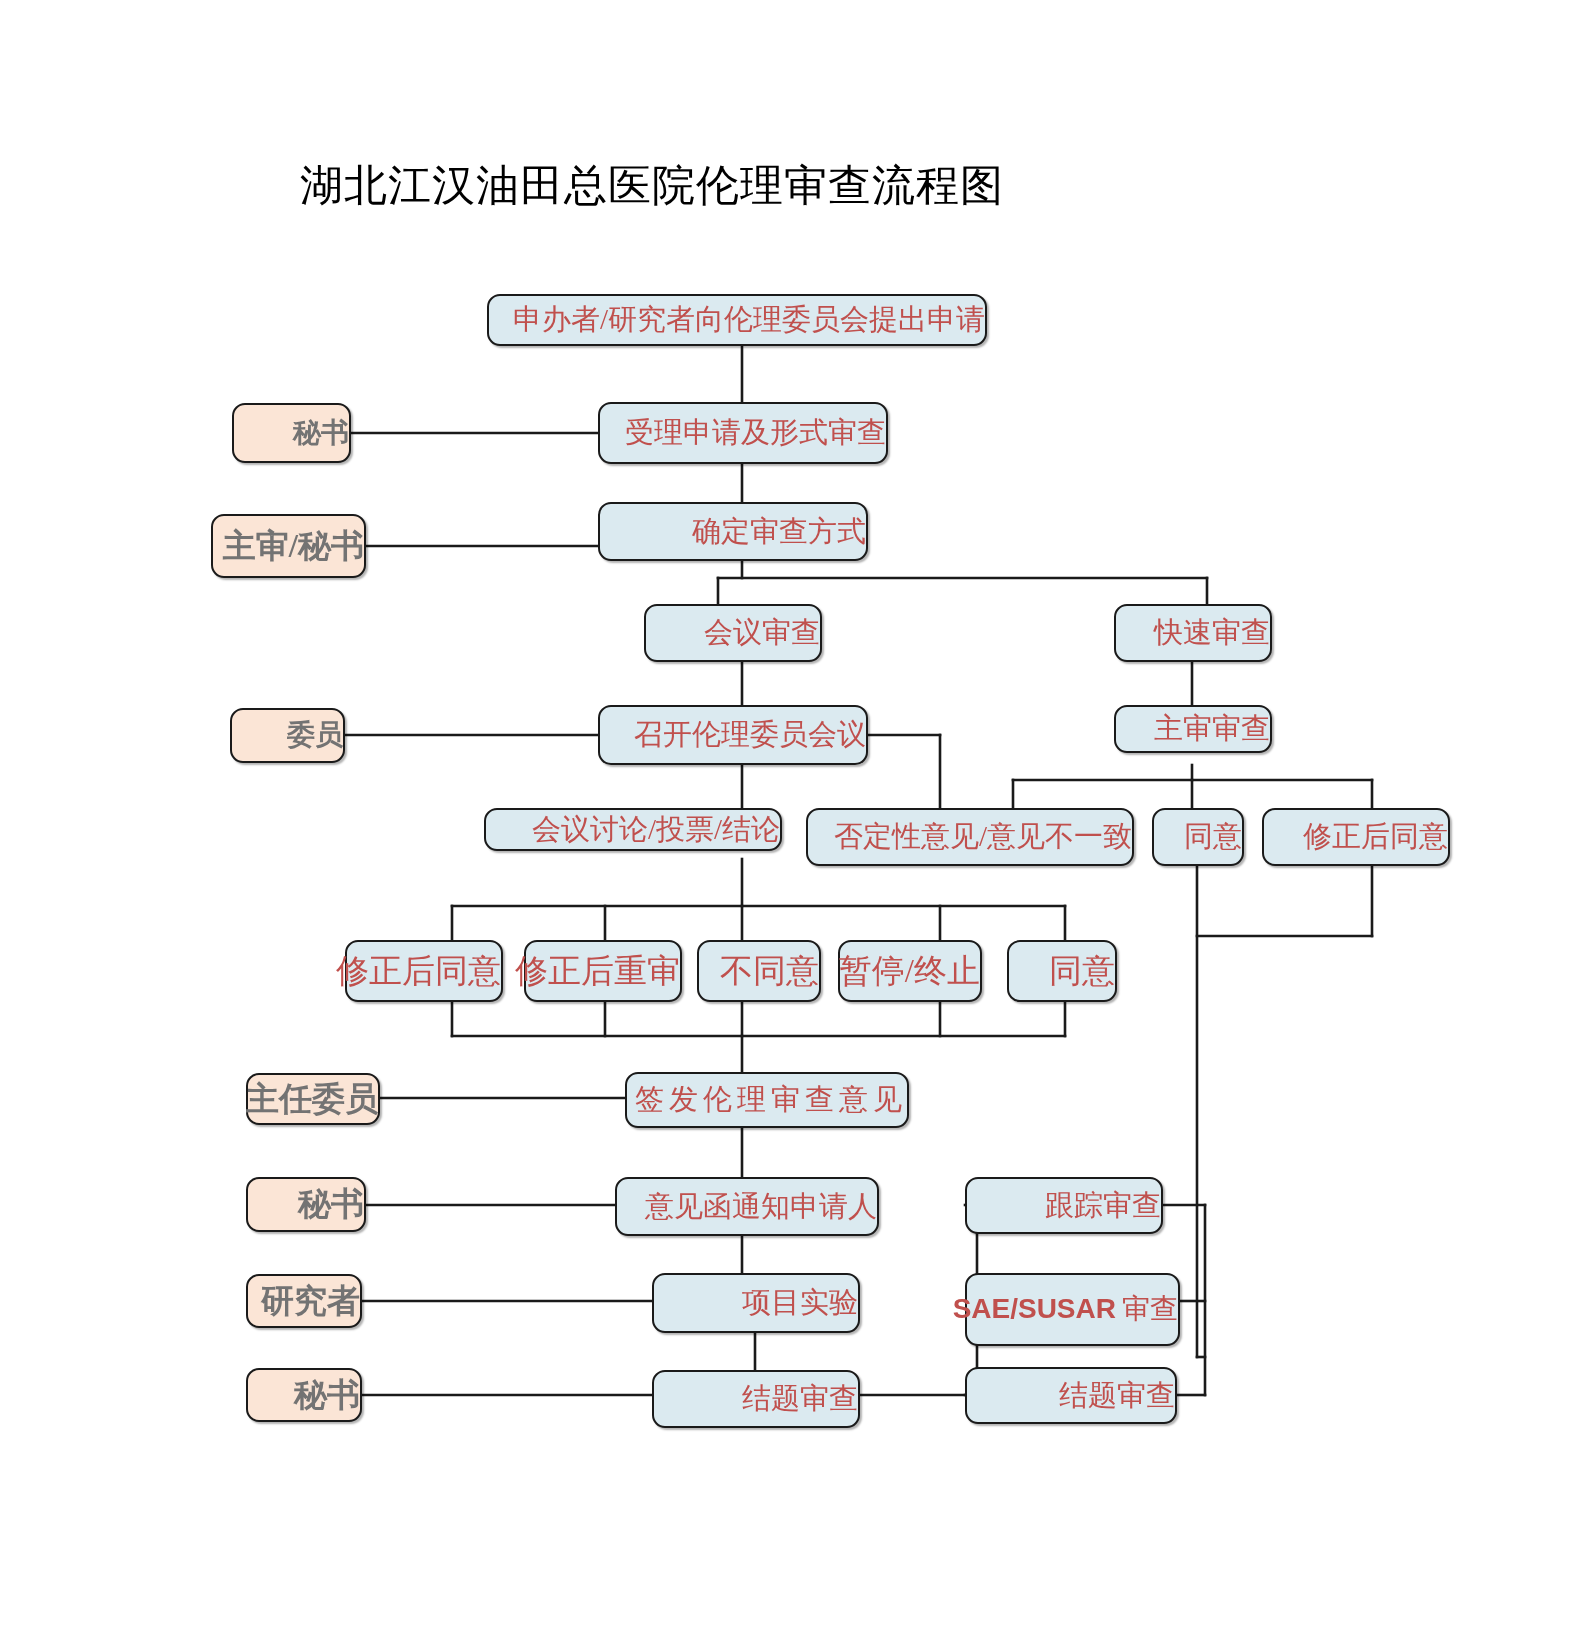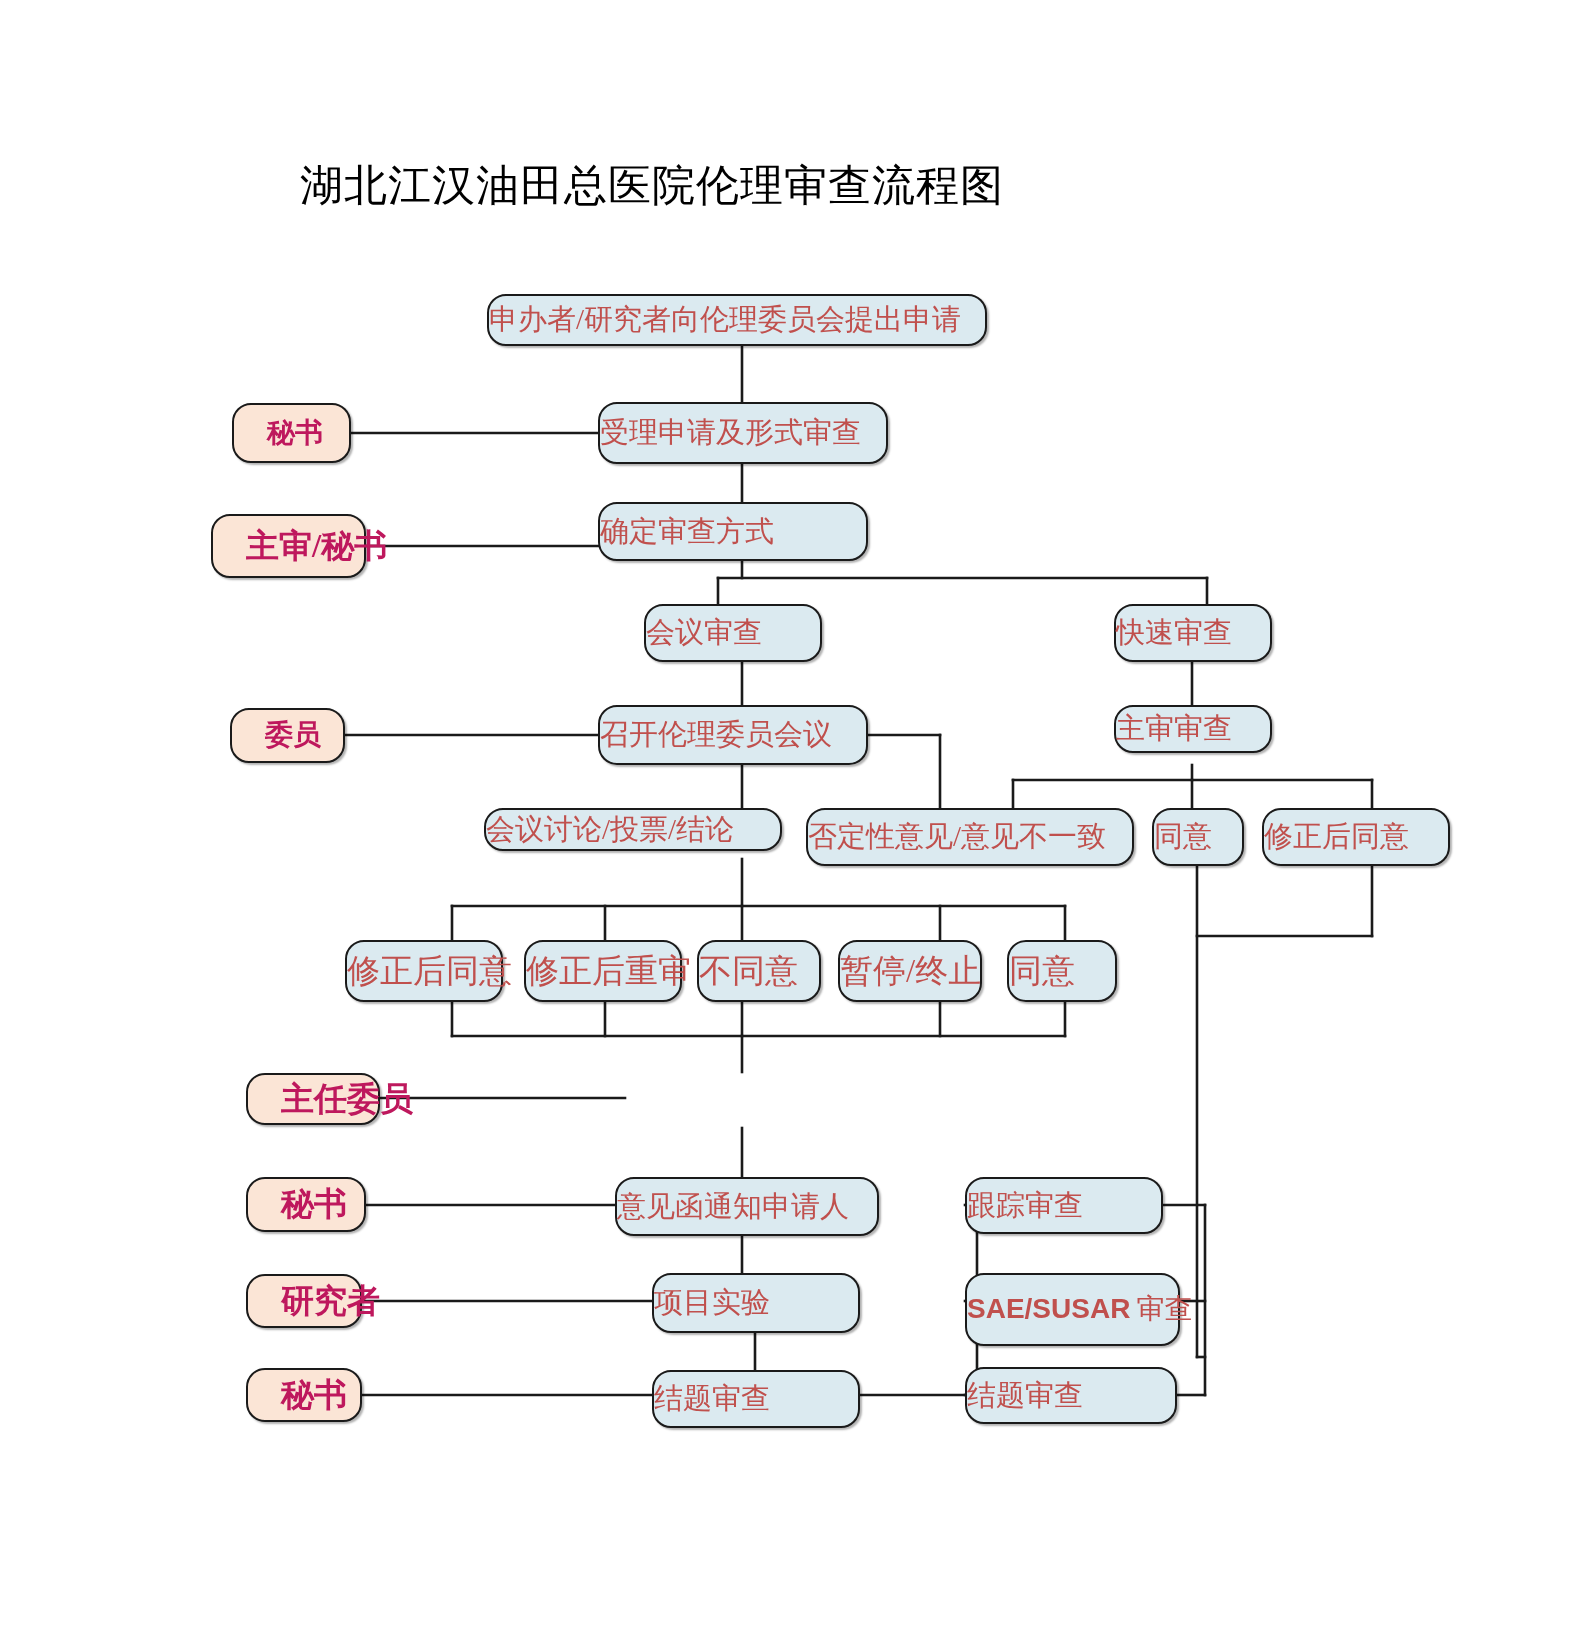--- a/index.html
+++ b/index.html
@@ -35,36 +35,36 @@
     position: absolute;
     left: 0;
     top: 0;
     width: 1587px;
     height: 1635px;
   }
   .node {
     position: absolute;
     box-sizing: border-box;
     border: 2.5px solid #1a1a1a;
-    border-radius: 19px;
+    border-radius: 13px;
     display: flex;
     align-items: center;
-    justify-content: flex-start;
+    justify-content: flex-end;
     text-align: center;
     line-height: 1.1;
     white-space: nowrap;
     box-shadow: 2px 2px 2px rgba(0,0,0,0.30);
   }
   .node.process {
     background: #dbeaf0;
     color: #c0504d;
   }
   .node.role {
     background: #fbe5d6;
-    color: #be185d;
+    color: #737373;
     font-weight: bold;
     padding-left: 33px;
   }
   .fs-27 { font-size: 33px; }
   .fs-28 { font-size: 28px; }
   .fs-29 { font-size: 29px; }
   .spaced { letter-spacing: 5px; }
   .sans-bold {
     font-family: "Liberation Sans", "DejaVu Sans", sans-serif;
     font-weight: bold;
@@ -218,20 +218,23 @@
   </div>
 
   <div class="node process fs-27" style="left:838px; top:940px; width:144px; height:62px;">
     <span>暂停/终止</span>
   </div>
 
   <div class="node process fs-27" style="left:1007px; top:940px; width:110px; height:62px;">
     <span>同意</span>
   </div>
 
+  <div class="node process fs-29 spaced" style="left:625px; top:1072px; width:284px; height:56px;">
+    <span>签发伦理审查意见</span>
+  </div>
 
   <div class="node process fs-29" style="left:615px; top:1177px; width:264px; height:59px;">
     <span>意见函通知申请人</span>
   </div>
 
   <div class="node process fs-29" style="left:652px; top:1273px; width:208px; height:60px;">
     <span>项目实验</span>
   </div>
 
   <div class="node process fs-29" style="left:652px; top:1370px; width:208px; height:58px;">

